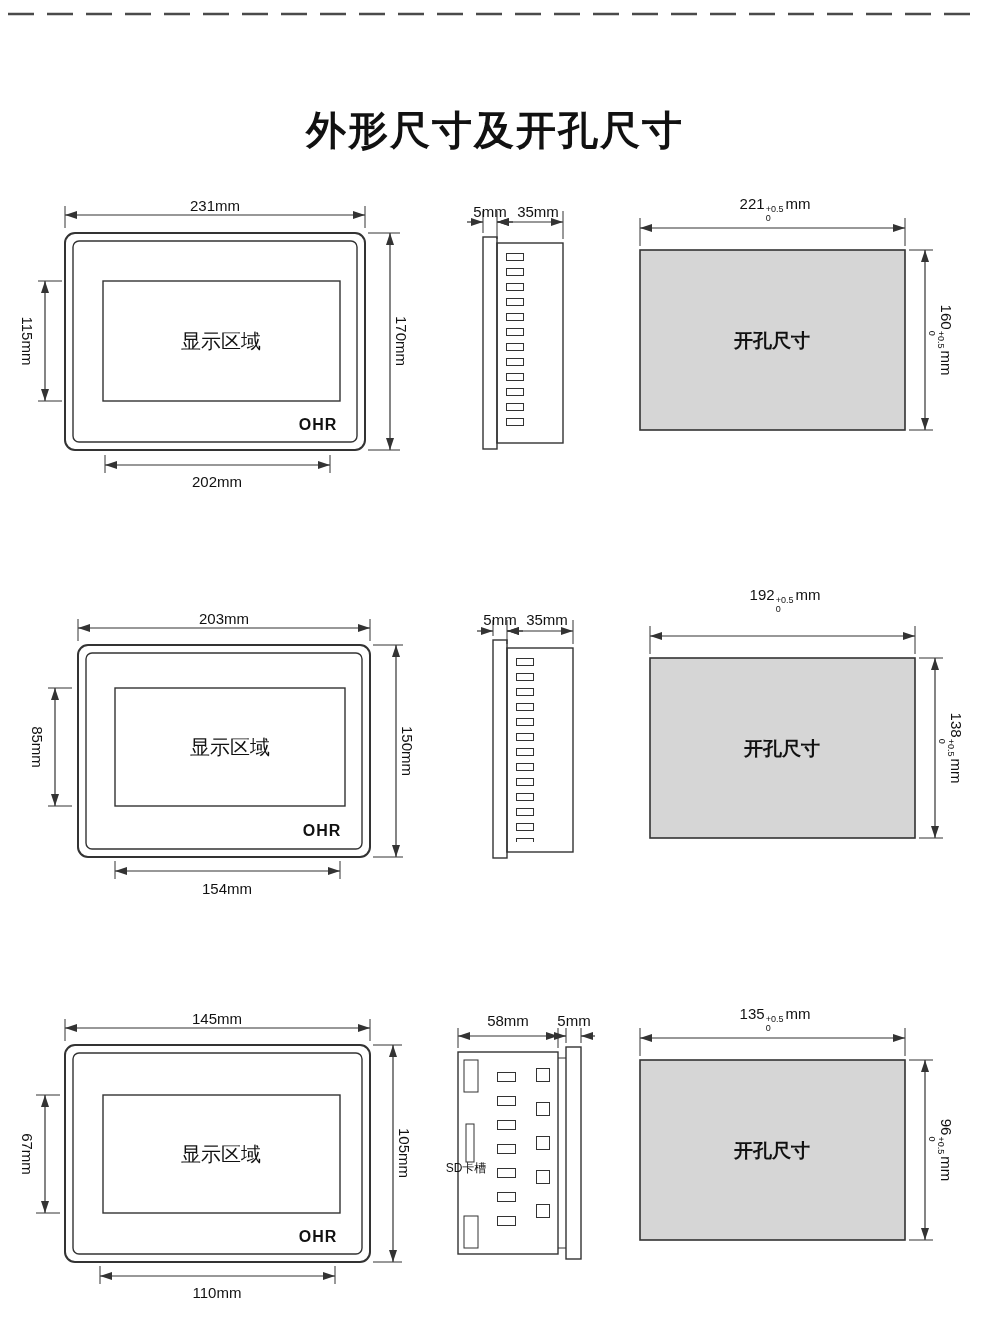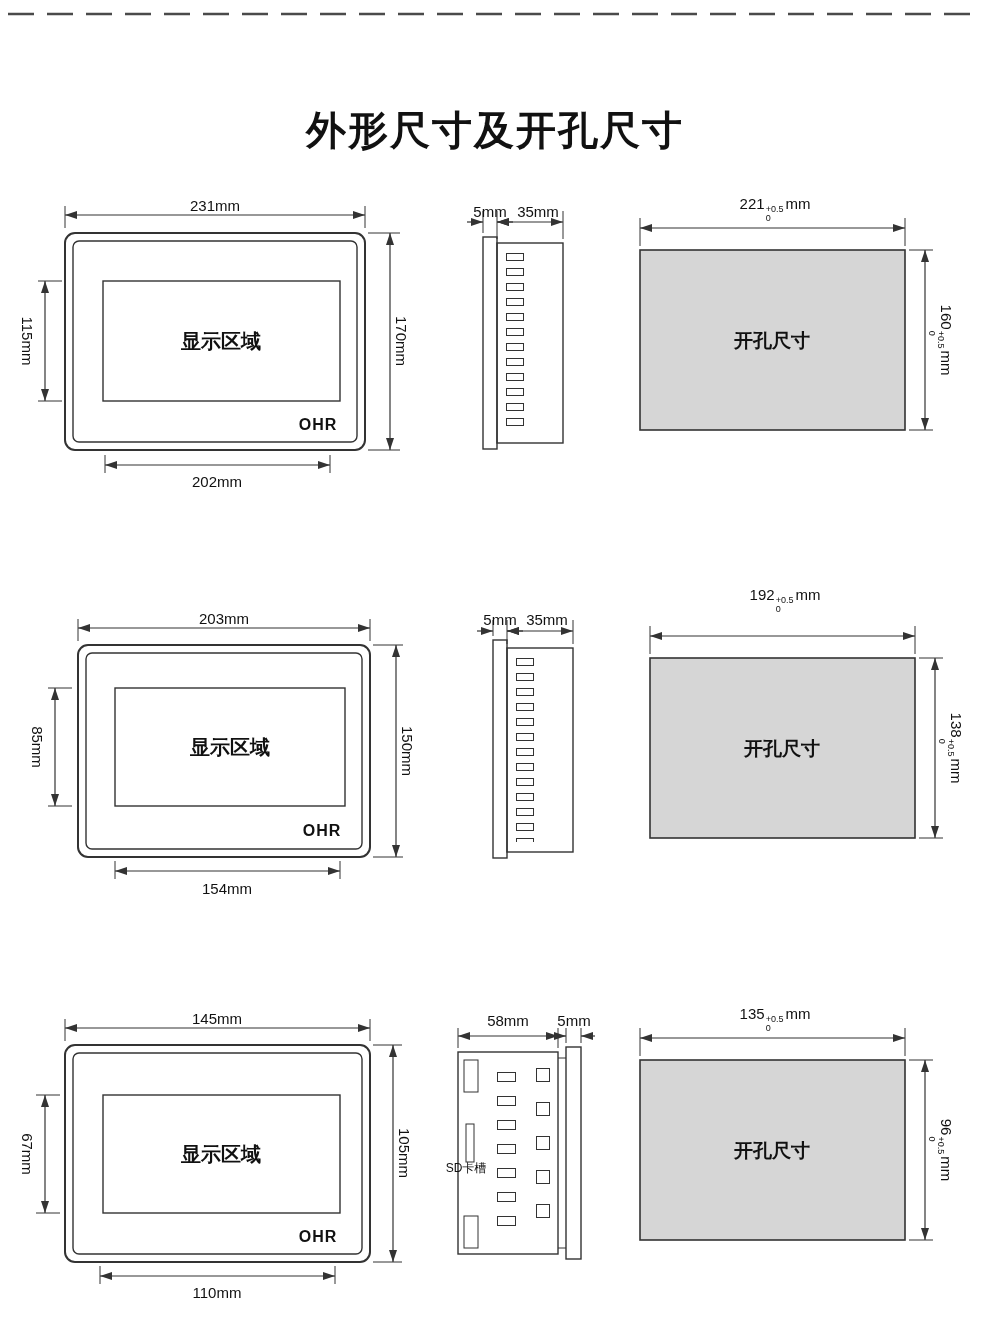--- a/index.html
+++ b/index.html
@@ -4,21 +4,21 @@
 <style>
   html,body{margin:0;padding:0;background:#fff;}
   .page{position:relative;width:990px;height:1333px;background:#fff;overflow:hidden;
         font-family:"Liberation Sans",sans-serif;color:#111;}
   .layer{position:absolute;left:0;top:0;}
   .title{position:absolute;left:495px;top:95px;transform:translate(-50%,-50%);
          font-size:40px;font-weight:700;letter-spacing:2px;white-space:nowrap;margin-top:35px;}
   .heading{position:absolute;left:46px;font-size:23px;font-weight:500;white-space:nowrap;}
   .lbl{position:absolute;transform:translate(-50%,-50%);font-size:15px;white-space:nowrap;line-height:1;}
   .rot{transform:translate(-50%,-50%) rotate(90deg);}
-  .area{font-family:"Liberation Serif",serif;font-weight:bold;font-size:20px;}
+  .area{font-family:"Liberation Serif",serif;font-weight:normal;font-size:20px;}
   .cut{font-family:"Liberation Serif",serif;font-weight:bold;font-size:19px;}
   .logo{font-weight:bold;font-size:16px;letter-spacing:1px;}
   .small{font-size:12px;}
   .stack{display:inline-flex;flex-direction:column;align-items:flex-start;
          font-size:9px;line-height:9px;margin:0 2px 0 1px;vertical-align:-3px;}
   
   .s{fill:none;stroke:#333;stroke-width:2;}
   .s1{fill:none;stroke:#333;stroke-width:1.4;}
   .thin{fill:none;stroke:#333;stroke-width:1;}
   .dim{stroke:#333;stroke-width:1.2;marker-start:url(#ah);marker-end:url(#ah);}

